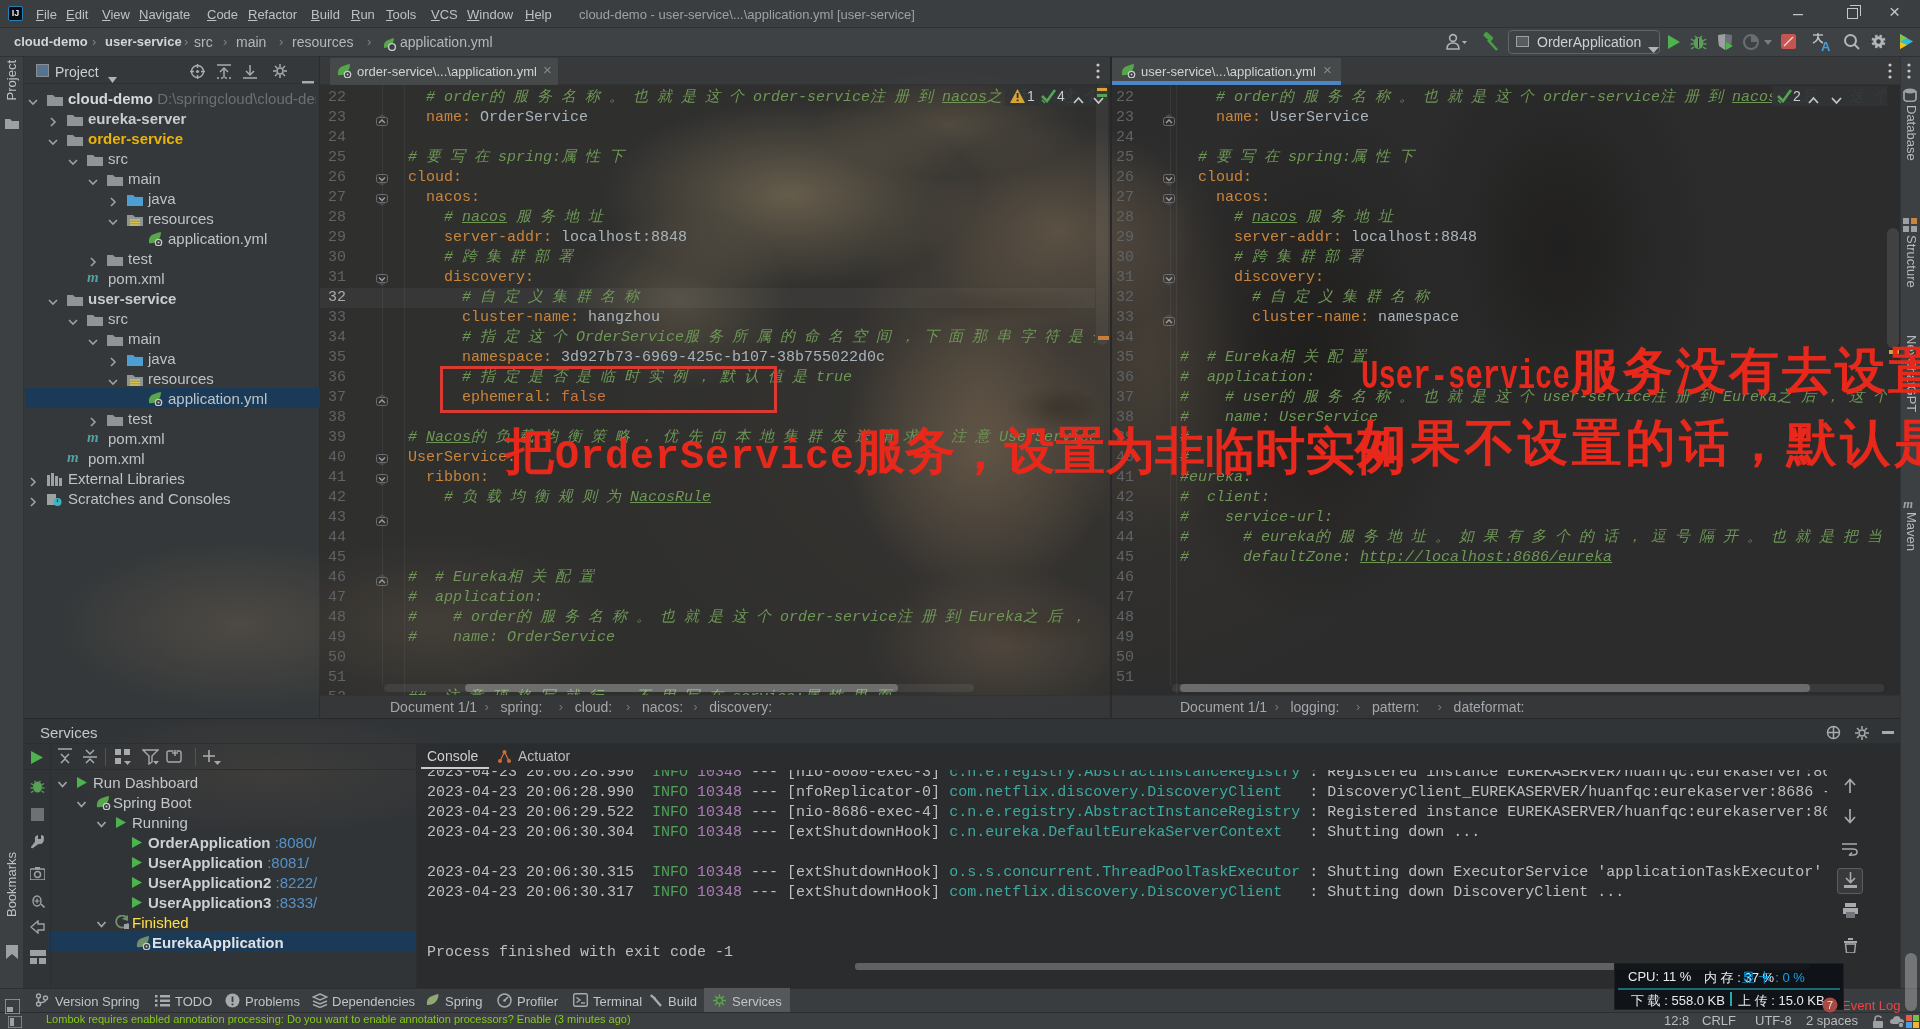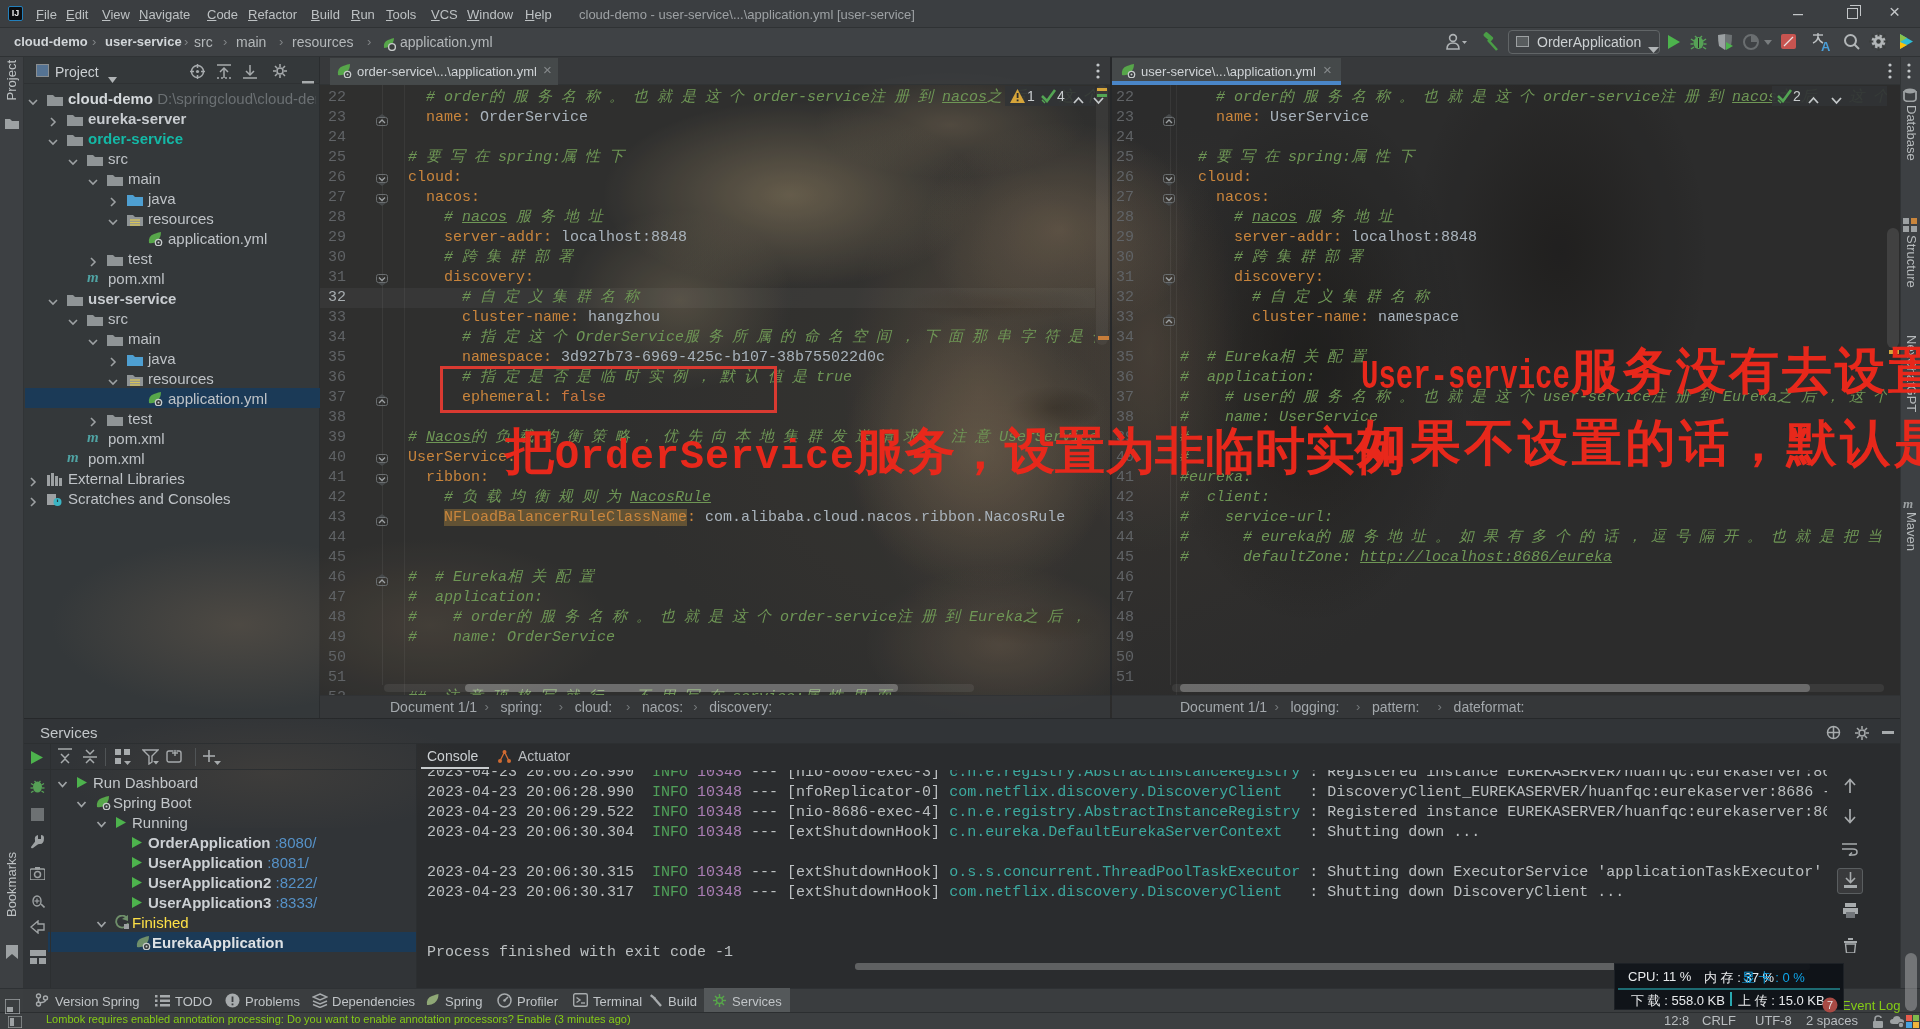--- a/index.html
+++ b/index.html
@@ -240,21 +240,21 @@
 <div class="ab" style="left:67px;top:112px;z-index:6"><svg width="16" height="13">
       <path d="M0 2 L6 2 L8 4 L16 4 L16 13 L0 13z" fill="#8f9496"></path>
     </svg></div>
 <div class="ab" style="left:88px;top:110px;color:#bfc3c7;font-size:15px;z-index:6;white-space:nowrap"><b style="color:#c8ccd0">eureka-server</b></div>
 <div class="ab" style="left:48px;top:133px;z-index:6"><svg width="10" height="10">
       <path d="M1 3 L5 7 L9 3" stroke="#9da1a3" stroke-width="1.6" fill="none"></path>
     </svg></div>
 <div class="ab" style="left:67px;top:132px;z-index:6"><svg width="16" height="13">
       <path d="M0 2 L6 2 L8 4 L16 4 L16 13 L0 13z" fill="#8f9496"></path>
     </svg></div>
-<div class="ab" style="left:88px;top:130px;color:#bfc3c7;font-size:15px;z-index:6;white-space:nowrap"><b style="color:#14b8a6">order-service</b></div>
+<div class="ab" style="left:88px;top:130px;color:#bfc3c7;font-size:15px;z-index:6;white-space:nowrap"><b style="color:#eab308">order-service</b></div>
 <div class="ab" style="left:68px;top:153px;z-index:6"><svg width="10" height="10">
       <path d="M1 3 L5 7 L9 3" stroke="#9da1a3" stroke-width="1.6" fill="none"></path>
     </svg></div>
 <div class="ab" style="left:87px;top:152px;z-index:6"><svg width="16" height="13">
       <path d="M0 2 L6 2 L8 4 L16 4 L16 13 L0 13z" fill="#8f9496"></path>
     </svg></div>
 <div class="ab" style="left:108px;top:150px;color:#bfc3c7;font-size:15px;z-index:6;white-space:nowrap">src</div>
 <div class="ab" style="left:88px;top:173px;z-index:6"><svg width="10" height="10">
       <path d="M1 3 L5 7 L9 3" stroke="#9da1a3" stroke-width="1.6" fill="none"></path>
     </svg></div>
@@ -444,21 +444,20 @@
 <div class="ln mono" style="left:306px;top:408px;width:40px;text-align:right;color:#606366;z-index:3">38</div>
 <div class="ln mono" style="left:306px;top:428px;width:40px;text-align:right;color:#606366;z-index:3">39</div>
 <div class="ln mono" style="left:408px;top:428px;z-index:3"><span class="c" style=""># </span><span class="c" style="text-decoration:underline">Nacos</span><span class="c" style="">的 负 载 均 衡 策 略 ， 优 先 向 本 地 集 群 发 送 请 求 ， 注 意 UserService是 你 本 地 集 群 对 应 的 服 务 名 称 ， 也 就 是 注 </span></div>
 <div class="ln mono" style="left:306px;top:448px;width:40px;text-align:right;color:#606366;z-index:3">40</div>
 <div class="ln mono" style="left:408px;top:448px;z-index:3"><span class="k">UserService:</span></div>
 <div class="ln mono" style="left:306px;top:468px;width:40px;text-align:right;color:#606366;z-index:3">41</div>
 <div class="ln mono" style="left:408px;top:468px;z-index:3"><span style="color:#a9b3bc">  </span><span class="k">ribbon:</span></div>
 <div class="ln mono" style="left:306px;top:488px;width:40px;text-align:right;color:#606366;z-index:3">42</div>
 <div class="ln mono" style="left:408px;top:488px;z-index:3"><span style="color:#a9b3bc">    </span><span class="c" style=""># 负 载 均 衡 规 则 为 </span><span class="c" style="text-decoration:underline">NacosRule</span></div>
 <div class="ln mono" style="left:306px;top:508px;width:40px;text-align:right;color:#606366;z-index:3">43</div>
-<div class="ln mono" style="left:408px;top:508px;z-index:3"><span style="color:#a9b3bc">    </span><span class="k" style="background:rgba(219,165,66,0.30)">NFLoadBalancerRuleClassName</span><span class="k">:</span><span class="v"> com.alibaba.cloud.nacos.ribbon.NacosRule</span></div>
 <div class="ln mono" style="left:306px;top:528px;width:40px;text-align:right;color:#606366;z-index:3">44</div>
 <div class="ln mono" style="left:306px;top:548px;width:40px;text-align:right;color:#606366;z-index:3">45</div>
 <div class="ln mono" style="left:306px;top:568px;width:40px;text-align:right;color:#606366;z-index:3">46</div>
 <div class="ln mono" style="left:408px;top:568px;z-index:3"><span class="c" style="">#  # Eureka相 关 配 置 </span></div>
 <div class="ln mono" style="left:306px;top:588px;width:40px;text-align:right;color:#606366;z-index:3">47</div>
 <div class="ln mono" style="left:408px;top:588px;z-index:3"><span class="c" style="">#  application:</span></div>
 <div class="ln mono" style="left:306px;top:608px;width:40px;text-align:right;color:#606366;z-index:3">48</div>
 <div class="ln mono" style="left:408px;top:608px;z-index:3"><span class="c" style="">#    # order的 服 务 名 称 。 也 就 是 这 个 order-service注 册 到 Eureka之 后 ， 这 个 order-service会 叫 什 么 </span></div>
 <div class="ln mono" style="left:306px;top:628px;width:40px;text-align:right;color:#606366;z-index:3">49</div>
 <div class="ln mono" style="left:408px;top:628px;z-index:3"><span class="c" style="">#    name: OrderService</span></div>
@@ -960,20 +959,20 @@
 <div class="ab" style="left:1906px;top:1014px;z-index:6"><svg width="13" height="13">
       <rect x="0" y="0" width="6" height="6" fill="#e65c4c"></rect>
       <rect x="7" y="0" width="6" height="6" fill="#7eb94c"></rect>
       <rect x="0" y="7" width="6" height="6" fill="#4aa3e0"></rect>
       <rect x="7" y="7" width="6" height="6" fill="#f0b43c"></rect>
     </svg></div>
 <div class="ab" style="left:1822px;top:997px;z-index:15"><svg width="16" height="16">
       <circle cx="8" cy="8" r="7.5" fill="#a84a44"></circle>
       <text x="5" y="12" font-size="11" fill="#e8e4e4" font-family="Liberation Sans">7</text>
     </svg></div>
-<div class="ab" style="left:1842px;top:998px;color:#84cc16;font-size:13px;z-index:11">Event Log</div>
+<div class="ab" style="left:1842px;top:998px;color:#ef4444;font-size:13px;z-index:11">Event Log</div>
 <div class="ab" style="left:1614px;top:963px;width:230px;height:47px;background:rgba(13,17,23,0.93);z-index:13;border:1px solid #1d2126"></div>
 <div class="ab" style="left:1628px;top:969px;color:#e8eaec;font-size:13px;z-index:14">CPU: 11 %</div>
 <div class="ab" style="left:1704px;top:969px;color:#e8eaec;font-size:13px;z-index:14;white-space:pre">内 存 : 37 %</div>
 <div class="ab" style="left:1742px;top:969px;color:#0ea5e9;font-size:13px;z-index:14;white-space:pre">显 卡 : 0 %</div>
 <div class="ab" style="left:1618px;top:988px;width:222px;height:1.5px;background:#1d6b72;z-index:14"></div>
 <div class="ab" style="left:1631px;top:992px;color:#e8eaec;font-size:13px;z-index:14;white-space:pre">下 载 : 558.0 KB</div>
 <div class="ab" style="left:1730px;top:992px;width:2px;height:14px;background:#2aa8b0;z-index:14"></div>
 <div class="ab" style="left:1738px;top:992px;color:#e8eaec;font-size:13px;z-index:14;white-space:pre">上 传 : 15.0 KB</div>
 </body></html>

